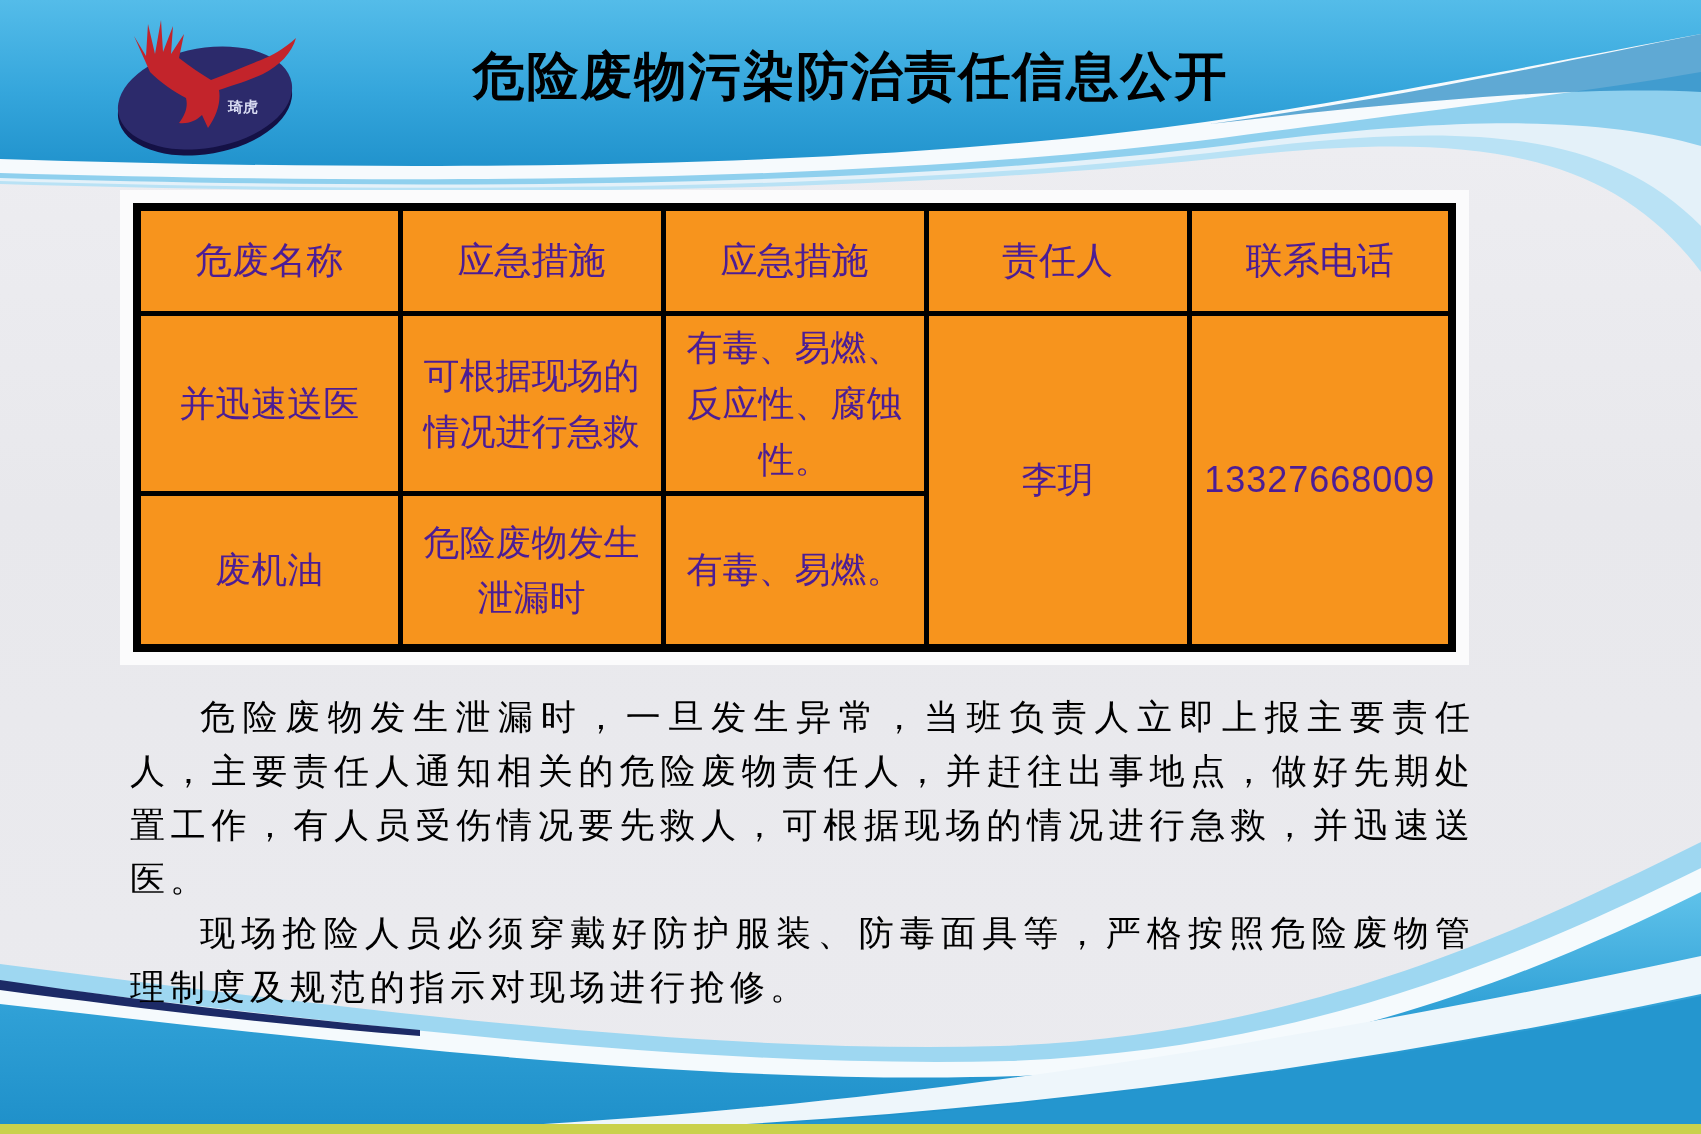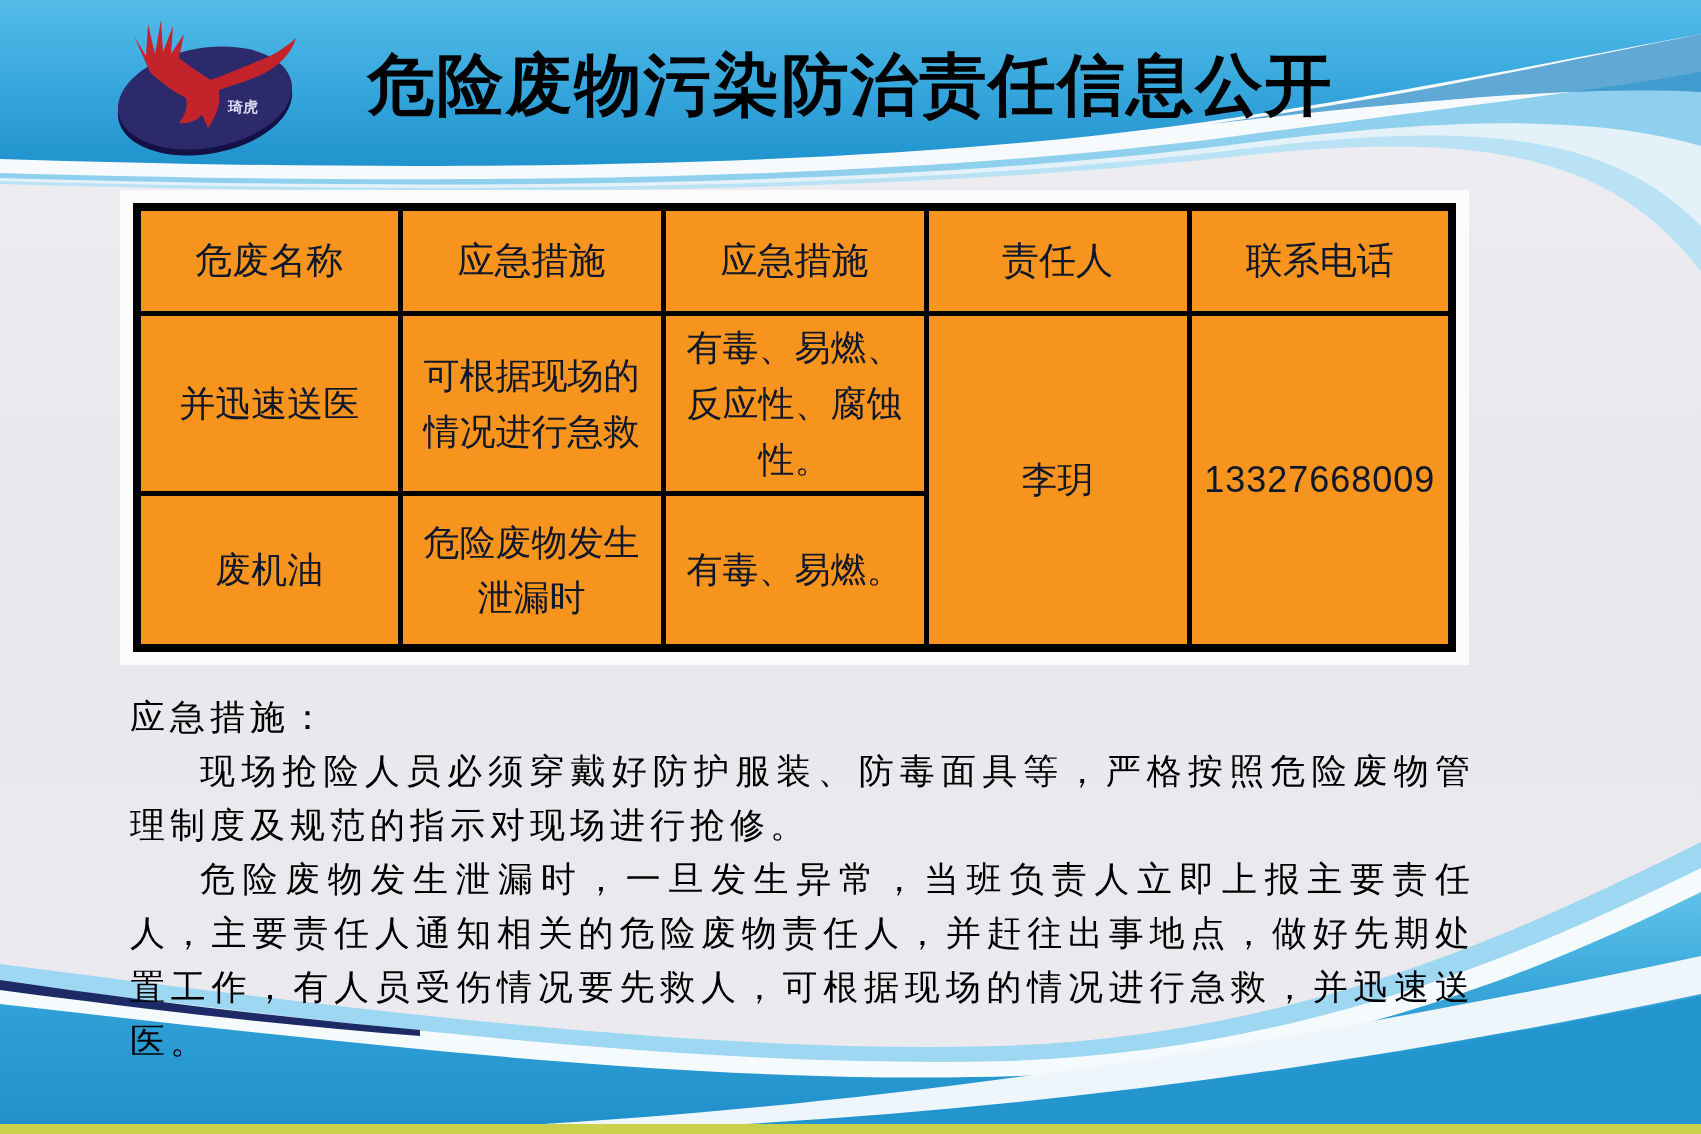--- a/index.html
+++ b/index.html
@@ -7,34 +7,34 @@
     width:1701px;height:1134px;position:relative;overflow:hidden;
     background:linear-gradient(180deg,#efeff3 0%,#e8e8ec 45%,#ebebef 100%);
     font-family:"Liberation Sans","DejaVu Sans",sans-serif;
   }
   .layer{position:absolute;left:0;}
   #header-wave{top:0;width:1701px;height:300px;z-index:1;}
   #footer-wave{bottom:0;width:1701px;height:320px;z-index:1;}
   #logo{position:absolute;left:98px;top:10px;width:214px;height:152px;z-index:3;}
   #title{
     position:absolute;top:48px;left:0;width:100%;text-align:center;z-index:2;
-    font-size:67px;font-weight:900;color:#000;letter-spacing:2px;line-height:1.1;
+    font-size:52px;font-weight:900;color:#000;letter-spacing:2px;line-height:1.1;
     font-family:"Liberation Sans","DejaVu Sans",sans-serif;
   }
   #table-panel{
     position:absolute;left:120px;top:190px;z-index:2;
     background:#fbfbfc;padding:13px;
   }
   table.waste{
     border-collapse:collapse;table-layout:fixed;
     width:1323px;border:8px solid #000;background:#f7941d;
   }
   table.waste th,table.waste td{
     border:5px solid #000;text-align:center;vertical-align:middle;
-    color:#0f172a;padding:4px 10px;
+    color:#4c1d95;padding:4px 10px;
     font-family:"Liberation Sans","DejaVu Sans",sans-serif;
   }
   table.waste th{height:92px;font-size:37px;font-weight:500;}
   table.waste td{height:140px;font-size:36px;font-weight:500;line-height:1.55;}
   td.phone-cell{font-family:"Liberation Serif","DejaVu Serif",serif;font-size:40px;letter-spacing:1px;}
   #emergency{
     position:absolute;left:130px;top:690px;width:1345px;z-index:2;
     color:#000;font-size:35px;line-height:54px;letter-spacing:5px;
     font-family:"DejaVu Serif","Liberation Serif",serif;
     text-align:justify;
@@ -120,16 +120,15 @@
       <tr>
         <td>废机油</td>
         <td>危险废物发生泄漏时</td>
         <td>有毒、易燃。</td>
       </tr>
     </tbody>
   </table>
 </div>
 
 <div id="emergency">
-  <p class="head">应急措施：</p>
+  <p class="para">危险废物发生泄漏时，一旦发生异常，当班负责人立即上报主要责任人，主要责任人通知相关的危险废物责任人，并赶往出事地点，做好先期处置工作，有人员受伤情况要先救人，可根据现场的情况进行急救，并迅速送医。</p>
   <p class="para">现场抢险人员必须穿戴好防护服装、防毒面具等，严格按照危险废物管理制度及规范的指示对现场进行抢修。</p>
-  <p class="para">危险废物发生泄漏时，一旦发生异常，当班负责人立即上报主要责任人，主要责任人通知相关的危险废物责任人，并赶往出事地点，做好先期处置工作，有人员受伤情况要先救人，可根据现场的情况进行急救，并迅速送医。</p>
 </div>
 
 </body></html>

